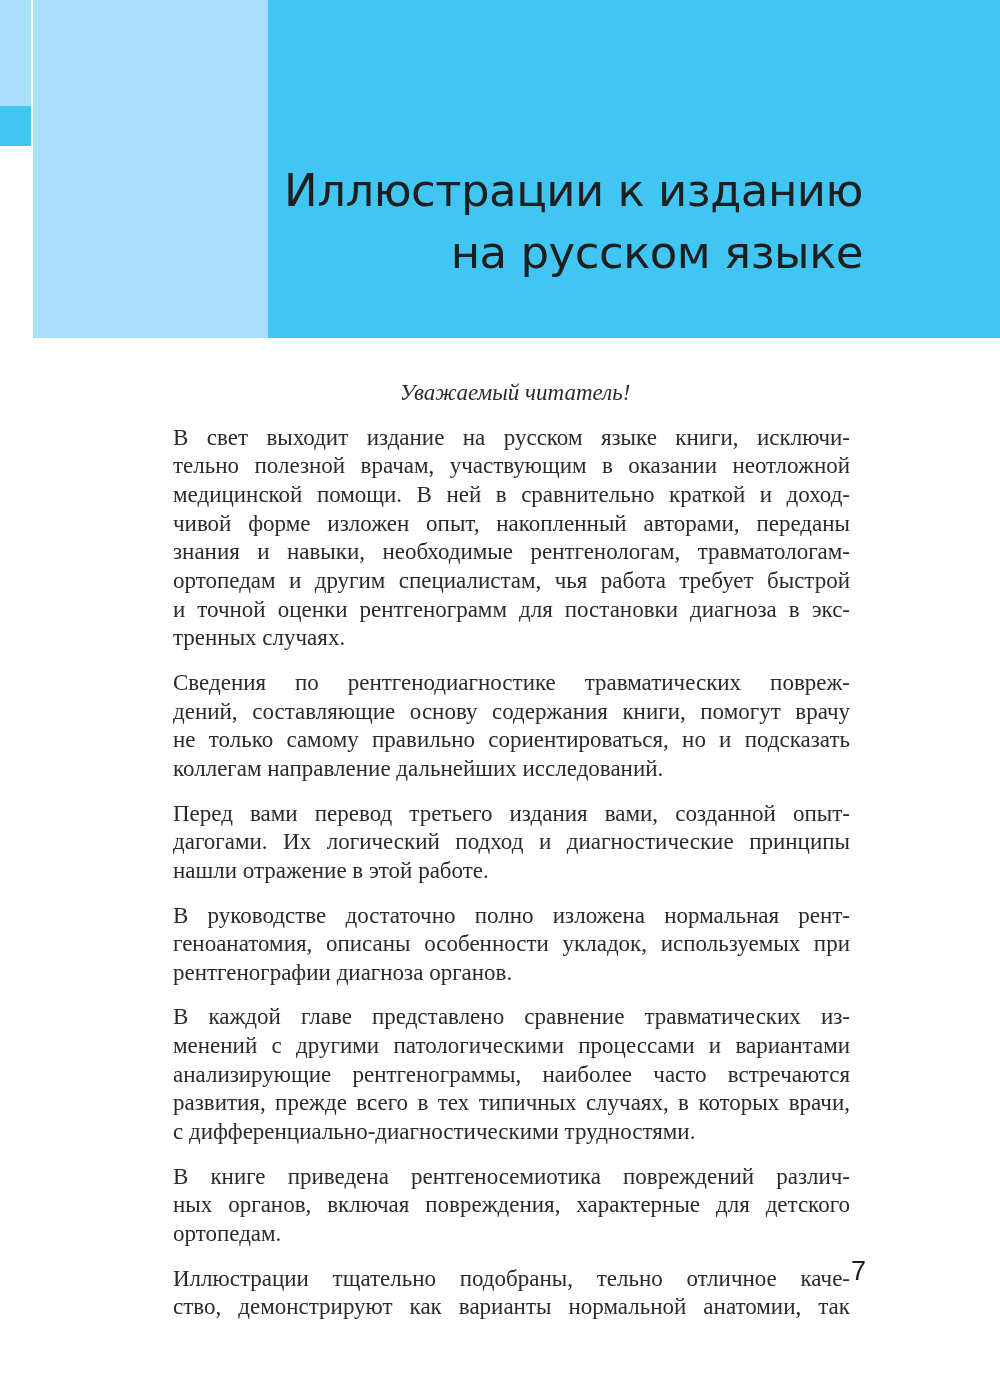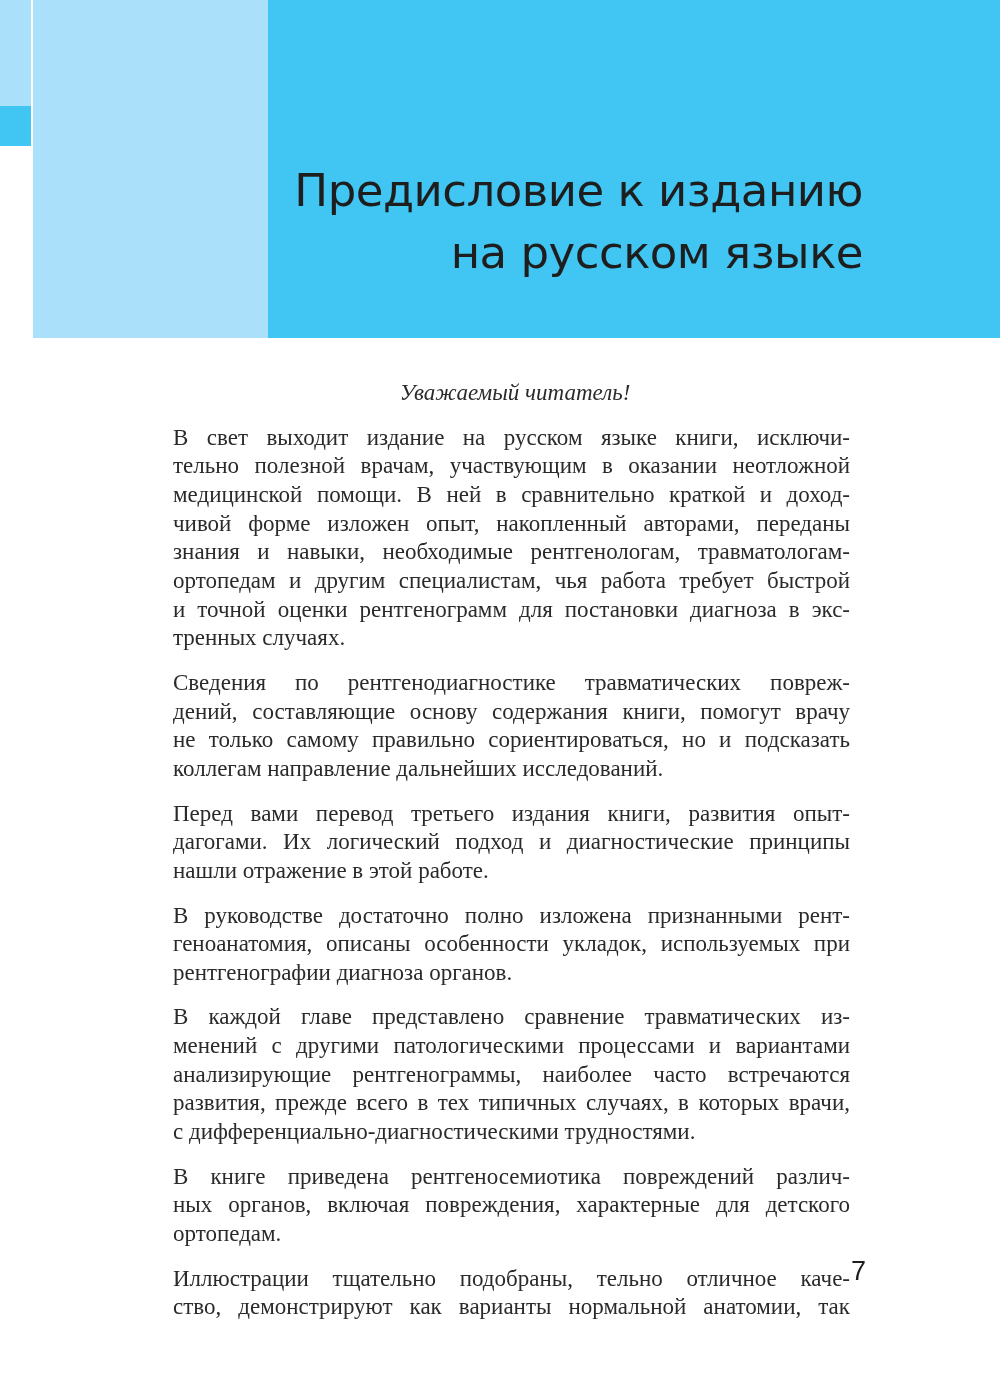--- a/index.html
+++ b/index.html
@@ -35,21 +35,21 @@
   </style>
 </head>
 <body>
 
 <div class="strip-light"></div>
 <div class="strip-dark"></div>
 <div class="panel-light"></div>
 <div class="panel-dark"></div>
 
 <h1 class="title" style="margin:0;font-weight:normal;">
-  <span>Предисловие к изданию</span>
+  <span>Иллюстрации к изданию</span>
   <span>на русском языке</span>
 </h1>
 
 <div class="body-text">
   <p class="salutation">Уважаемый читатель!</p>
 
   <p class="para">
     <span class="line first">В свет выходит издание на русском языке книги, исключи-</span>
     <span class="line">тельно полезной врачам, участвующим в оказании неотложной</span>
     <span class="line">медицинской помощи. В ней в сравнительно краткой и доход-</span>
@@ -61,27 +61,27 @@
   </p>
 
   <p class="para">
     <span class="line first">Сведения по рентгенодиагностике травматических повреж-</span>
     <span class="line">дений, составляющие основу содержания книги, помогут врачу</span>
     <span class="line">не только самому правильно сориентироваться, но и подсказать</span>
     <span class="line last">коллегам направление дальнейших исследований.</span>
   </p>
 
   <p class="para">
-    <span class="line first">Перед вами перевод третьего издания книги, развития опыт-</span>
+    <span class="line first">Перед вами перевод третьего издания вами, созданной опыт-</span>
     <span class="line">дагогами. Их логический подход и диагностические принципы</span>
     <span class="line last">нашли отражение в этой работе.</span>
   </p>
 
   <p class="para">
-    <span class="line first">В руководстве достаточно полно изложена признанными рент-</span>
+    <span class="line first">В руководстве достаточно полно изложена нормальная рент-</span>
     <span class="line">геноанатомия, описаны особенности укладок, используемых при</span>
     <span class="line last">рентгенографии диагноза органов.</span>
   </p>
 
   <p class="para">
     <span class="line first">В каждой главе представлено сравнение травматических из-</span>
     <span class="line">менений с другими патологическими процессами и вариантами</span>
     <span class="line">анализирующие рентгенограммы, наиболее часто встречаются</span>
     <span class="line">развития, прежде всего в тех типичных случаях, в которых врачи,</span>
     <span class="line last">с дифференциально-диагностическими трудностями.</span>

